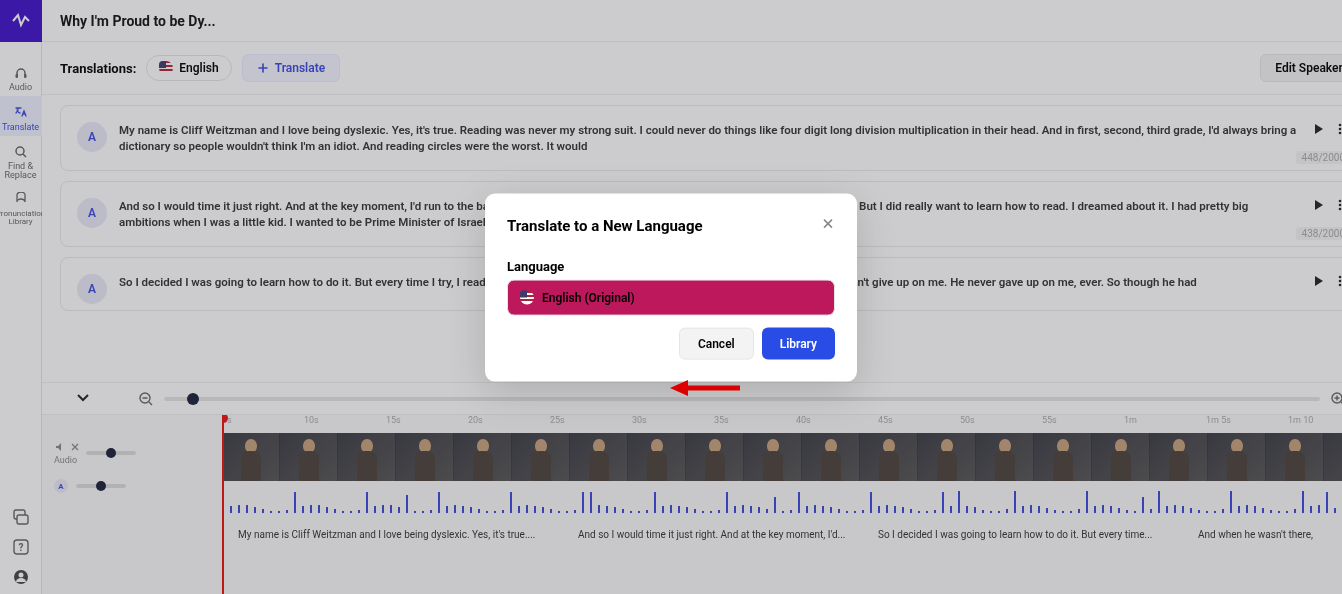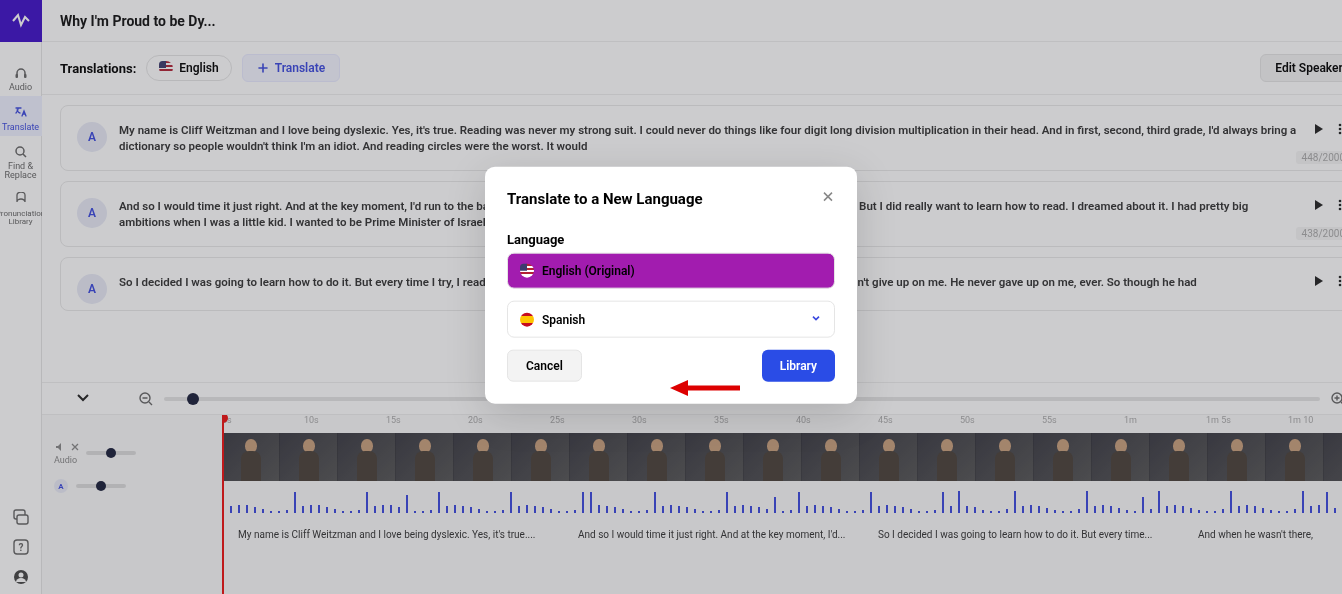--- a/index.html
+++ b/index.html
@@ -65,27 +65,27 @@
     .playhead::before { content: ''; position: absolute; top: -2px; left: -4px; width: 10px; height: 10px; background: #e11; border-radius: 50%; }
 
     .scrim { position: absolute; inset: 0; background: rgba(50,50,60,0.25); z-index: 100; }
     .modal { position: absolute; left: 50%; top: 50%; transform: translate(-50%, -55%); width: 372px; background: #fff; border-radius: 10px; z-index: 101; padding: 22px; box-shadow: 0 10px 40px rgba(0,0,0,0.15); }
     .modal-header { display: flex; align-items: flex-end; margin-bottom: 18px; }
     .modal-title { font-size: 15px; font-weight: 700; flex: 1; }
     .modal-close { cursor: pointer; color: #888; }
     .section-title { font-size: 13px; font-weight: 700; margin-bottom: 6px; margin-top: 24px; }
     .field-label { font-size: 11px; color: #444; font-weight: 600; margin-bottom: 4px; }
     .select-box { border: 1px solid #e5e5e5; border-radius: 7px; padding: 10px 12px; display: flex; align-items: center; gap: 8px; font-size: 12px; font-weight: 600; margin-bottom: 12px; }
-    .select-box.readonly { background: #a21caf; }
+    .select-box.readonly { background: #be185d; }
     .select-chev { margin-left: auto; color: #3b49df; }
     .voices-row { display: flex; gap: 10px; margin-bottom: 24px; }
     .voice-label { border: 1px solid #e5e5e5; border-radius: 7px; padding: 10px 12px; font-size: 12px; font-weight: 600; width: 90px; text-align: center; }
     .voice-select { border: 1px solid #e5e5e5; border-radius: 7px; padding: 8px 12px; display: flex; align-items: center; gap: 8px; font-size: 12px; font-weight: 600; flex: 1; position: relative; }
     .voice-avatar { width: 18px; height: 18px; border-radius: 50%; background: linear-gradient(135deg, #c9a07d, #8a6a4d); }
-    .modal-actions { display: flex; justify-content: space-between; gap: 20px; }
+    .modal-actions { display: flex; justify-content: flex-end; gap: 8px; }
     .btn-cancel { padding: 8px 18px; border-radius: 6px; background: #f3f3f3; border: 1px solid #e5e5e5; font-size: 12px; font-weight: 600; cursor: pointer; }
     .btn-generate { padding: 8px 18px; border-radius: 6px; background: #2a4ce6; color: #fff; border: none; font-size: 12px; font-weight: 600; cursor: pointer; }
 
     .arrow-annot { position: absolute; z-index: 200; color: #d00; }
 
     .flag { width: 14px; height: 14px; border-radius: 50%; display: inline-block; }
     .flag-us { background: linear-gradient(to bottom, #b22234 0%, #b22234 15%, #fff 15%, #fff 30%, #b22234 30%, #b22234 45%, #fff 45%, #fff 60%, #b22234 60%, #b22234 75%, #fff 75%); position: relative; }
     .flag-us::before { content: ''; position: absolute; width: 7px; height: 7px; background: #3c3b6e; top: 0; left: 0; border-radius: 50% 0 0 0; }
     .flag-es { background: linear-gradient(to bottom, #c60b1e 0%, #c60b1e 25%, #ffc400 25%, #ffc400 75%, #c60b1e 75%); }
   </style>
@@ -519,27 +519,20 @@
       <svg width="14" height="14" viewBox="0 0 14 14">
           <path d="M3 3 l8 8 M11 3 l-8 8" stroke="#888" stroke-width="1.5"></path>
         </svg>
     </div>
   </div>
   <div class="section-title">Language</div>
   <div class="select-box readonly">
     <span class="flag flag-us"></span>
     <span>English (Original)</span>
   </div>
-  <div class="select-box">
-    <span class="flag flag-es"></span>
-    <span>Spanish</span>
-    <span class="select-chev"><svg width="12" height="12" viewBox="0 0 12 12">
-          <path d="M3 5 l3 3 l3 -3" stroke="#3b49df" stroke-width="1.6" fill="none"></path>
-        </svg></span>
-  </div>
   <div class="modal-actions">
     <button class="btn-cancel">Cancel</button>
     <button class="btn-generate">Library</button>
   </div>
 </div>
 
 <svg class="arrow-annot" style="left:670px;top:378px" width="70" height="20" viewBox="0 0 70 20">
   <path d="M70 10 L15 10" stroke="#d00" stroke-width="5"></path>
   <path d="M0 10 L18 2 L18 18 z" fill="#d00"></path>
 </svg>

